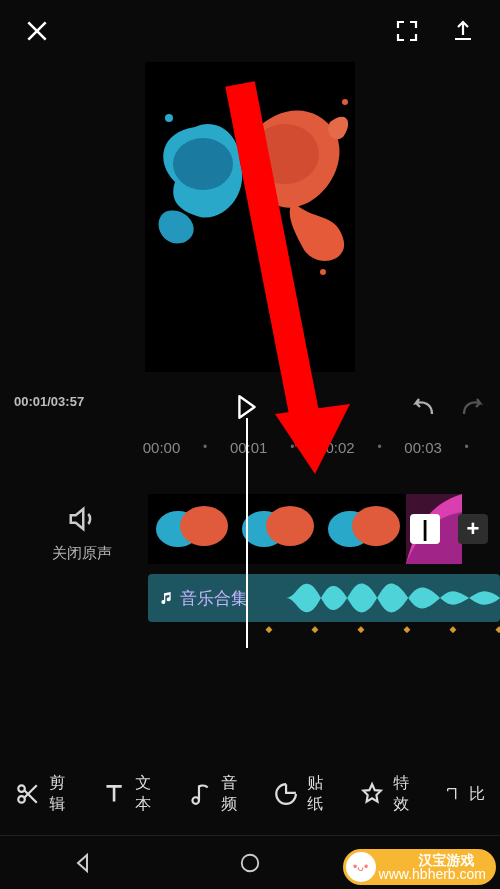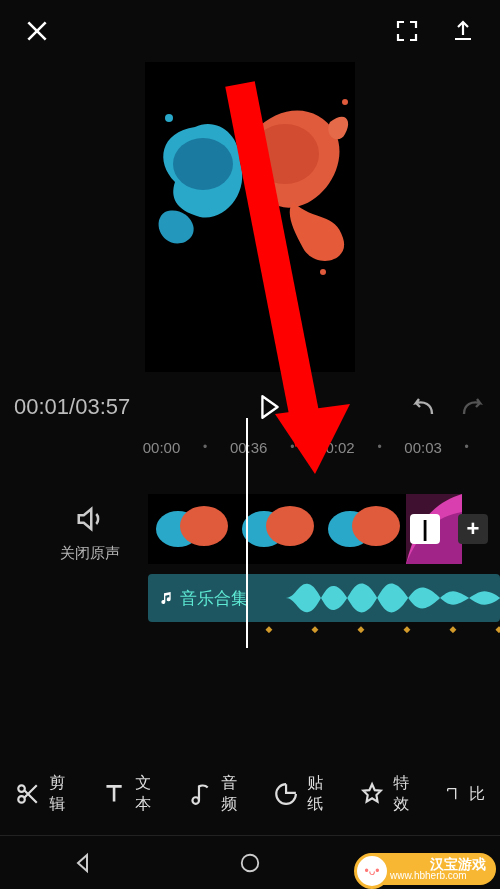--- a/index.html
+++ b/index.html
@@ -3,52 +3,52 @@
 <meta charset="utf-8">
 <style>
   *{margin:0;padding:0;box-sizing:border-box;font-family:-apple-system,BlinkMacSystemFont,"PingFang SC",sans-serif;}
   body{width:500px;height:889px;background:#0a0a0a;color:#fff;overflow:hidden;position:relative;}
   .header{display:flex;justify-content:space-between;align-items:center;padding:18px 24px;}
   .header-right{display:flex;gap:30px;align-items:center;}
   .icon-btn{width:26px;height:26px;display:flex;align-items:center;justify-content:center;}
   .preview-area{display:flex;justify-content:center;padding:0 0 12px;}
   .preview-frame{width:210px;height:310px;background:#000;position:relative;overflow:hidden;}
   .splash-svg{width:100%;height:100%;}
-  .playbar{display:flex;align-items:flex-end;padding:10px 14px;color:#bdbdbd;font-size:22px;}
+  .playbar{display:flex;align-items:flex-start;padding:10px 14px;color:#bdbdbd;font-size:13px;font-weight:bold;}
   .time-text{flex:0 0 auto;}
   .play-center{flex:1;display:flex;justify-content:center;}
   .undo-redo{display:flex;gap:24px;}
   .ruler{display:flex;align-items:center;padding:6px 0 6px 0;font-size:15px;color:#8a8a8a;gap:0;height:34px;}
   .ruler span{display:inline-block;width:83px;text-align:center;}
   .ruler .first{margin-left:120px;}
   .ruler .dot{width:auto;padding:0 0;color:#666;font-size:12px;}
   .track-zone{position:relative;padding-top:54px;}
   .arrow-annot{position:absolute;left:220px;top:-390px;width:140px;height:440px;pointer-events:none;z-index:50;}
-  .mute-col{position:absolute;left:16px;top:40px;width:148px;text-align:center;}
+  .mute-col{position:absolute;left:8px;top:40px;width:148px;text-align:center;}
   .mute-col .lbl{font-size:15px;color:#b8b8b8;margin-top:6px;}
   .video-track{position:absolute;left:148px;top:30px;height:70px;right:0;display:flex;}
   .clip{height:70px;flex:0 0 86px;position:relative;overflow:hidden;}
   .clip svg{position:absolute;inset:0;}
   .clip.pink{flex:0 0 56px;background:#c94bb4;}
   .sq-btn{background:#fff;color:#000;width:30px;height:30px;border-radius:4px;display:flex;align-items:center;justify-content:center;font-size:22px;font-weight:600;position:absolute;}
   .sq-minus{right:60px;top:50px;z-index:5;}
   .sq-plus{background:#2e2e2e;color:#fff;right:12px;top:50px;z-index:5;}
   .audio-track{position:absolute;left:148px;top:110px;height:48px;right:0;background:#1d5560;display:flex;align-items:center;border-radius:4px;overflow:hidden;}
-  .audio-label{display:flex;align-items:center;gap:6px;padding:0 10px;font-size:17px;color:#5eead4;white-space:nowrap;}
+  .audio-label{display:flex;align-items:center;gap:6px;padding:0 10px;font-size:17px;color:#c4b5fd;white-space:nowrap;}
   .wave{flex:1;height:100%;display:flex;align-items:center;}
   .markers{position:absolute;left:148px;top:160px;right:0;height:12px;display:flex;}
   .markers span{flex:0 0 46px;text-align:center;color:#d29a2a;font-size:9px;}
   .playhead{position:absolute;left:246px;top:-46px;width:2px;height:230px;background:#fff;z-index:10;}
   .toolbar{position:absolute;bottom:64px;left:0;right:0;display:flex;justify-content:space-around;padding:10px 4px;}
   .tool{display:flex;flex-direction:row;align-items:center;gap:8px;color:#dcdcdc;width:64px;}
   .tool .tl{font-size:16px;}
   .tool.last{width:40px;}
   .android-nav{position:absolute;bottom:0;left:0;right:0;height:54px;display:flex;justify-content:space-around;align-items:center;border-top:1px solid #222;}
   .watermark{position:absolute;bottom:4px;right:4px;background:#f7b733;color:#fff;border-radius:18px 18px 18px 18px;padding:4px 10px 4px 32px;font-size:14px;z-index:60;display:flex;flex-direction:column;line-height:1;align-items:flex-start;}
-  .watermark .sub{font-size:10px;color:#fff;}
+  .watermark .sub{font-size:14px;color:#fff;}
   .wm-circle{position:absolute;left:-4px;top:0;width:36px;height:36px;background:#fff;border:3px solid #f7b733;border-radius:50%;display:flex;align-items:center;justify-content:center;font-size:12px;color:#f77;}
 </style>
 </head>
 <body>
 
 <div class="header">
   <div class="icon-btn">
     <svg width="26" height="26" viewBox="0 0 24 24" fill="none" stroke="#fff" stroke-width="2.4">
         <path d="M4 4 L20 20 M20 4 L4 20"></path>
       </svg>
@@ -104,21 +104,21 @@
       <svg width="26" height="22" viewBox="0 0 26 22" fill="none" stroke="#545454" stroke-width="2.4">
           <path d="M4 18 C4 8 12 5 20 7 L17 3 M20 7 L16 11"></path>
         </svg>
     </div>
   </div>
 </div>
 
 <div class="ruler">
   <span class="first">00:00</span>
   <span class="dot">•</span>
-  <span>00:36</span>
+  <span>00:01</span>
   <span class="dot">•</span>
   <span>00:02</span>
   <span class="dot">•</span>
   <span>00:03</span>
   <span class="dot">•</span>
 </div>
 
 <div class="track-zone" style="height:260px;">
 
   <svg class="arrow-annot" viewBox="0 0 140 440">

